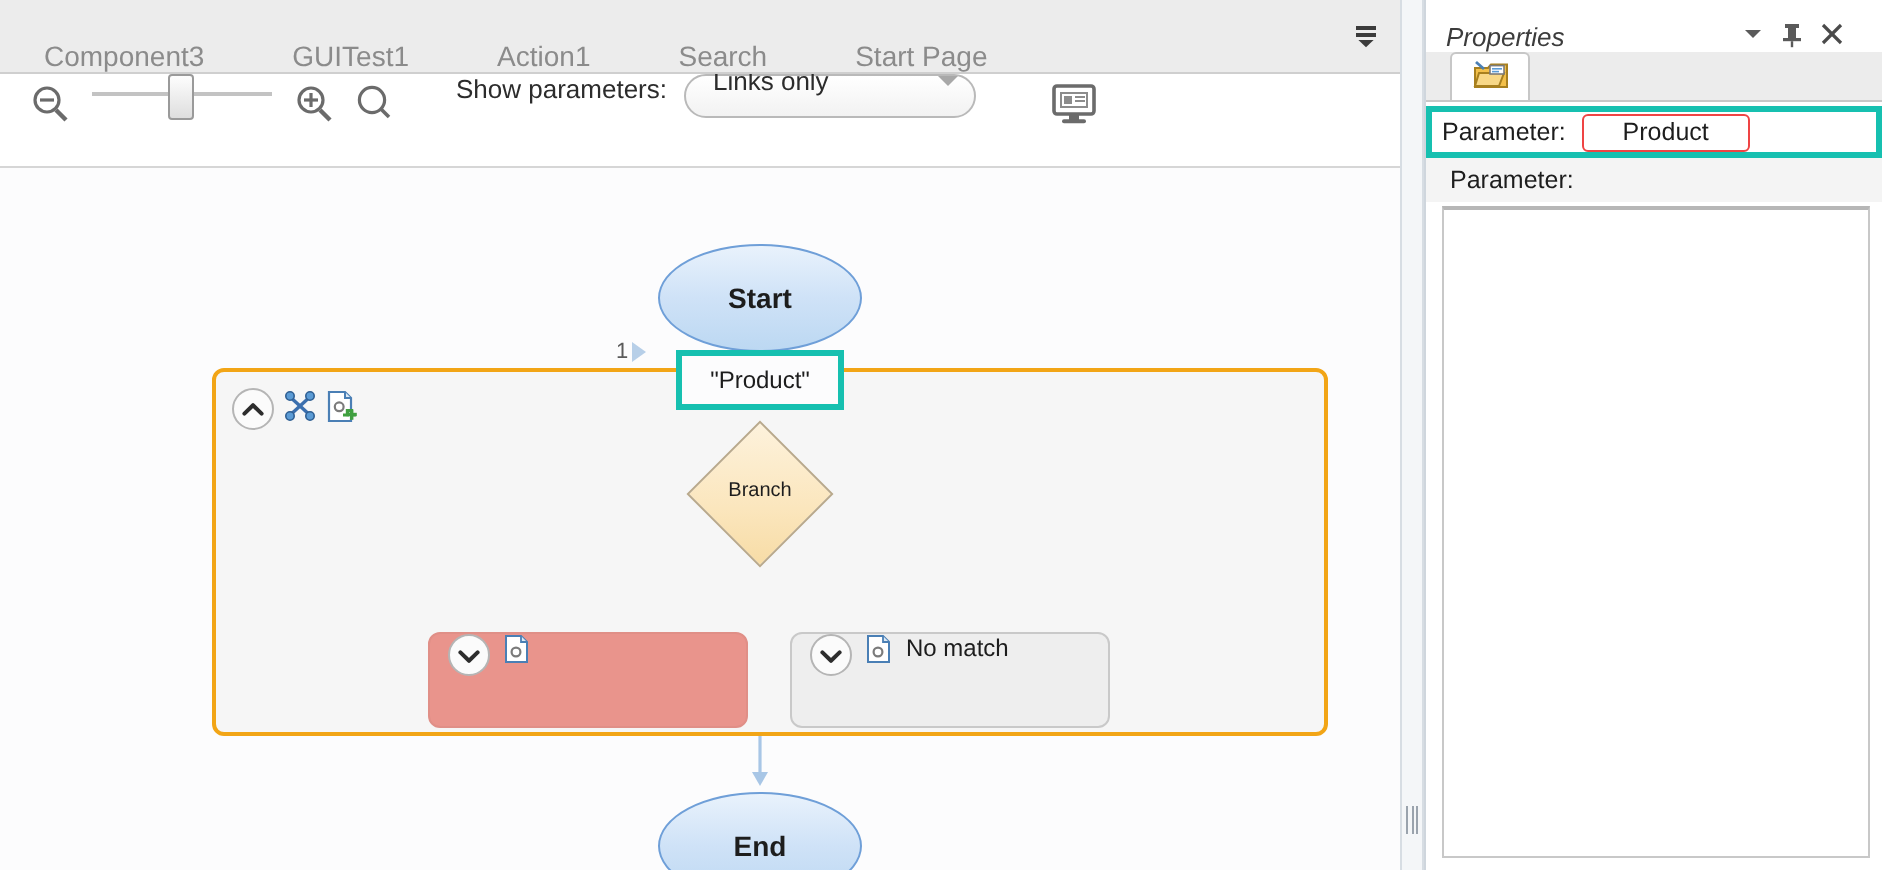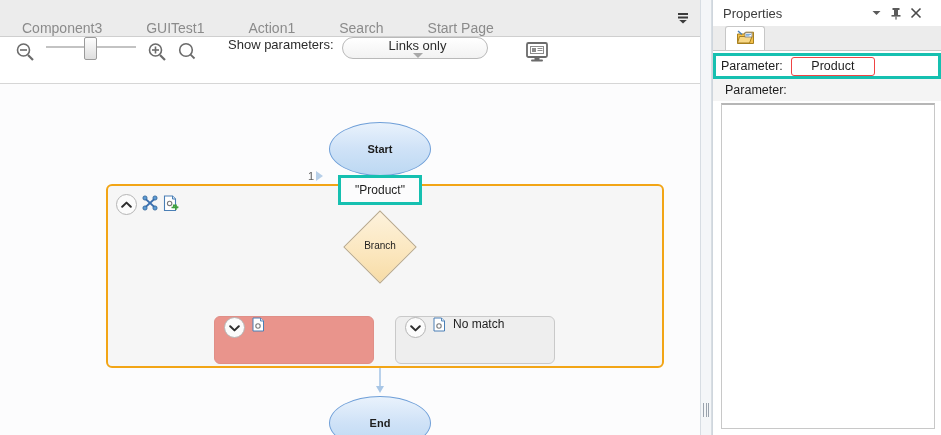--- a/index.html
+++ b/index.html
@@ -132,21 +132,20 @@
     border: 1px solid #b9b9b9;
     border-radius: 11px;
     background: linear-gradient(#ffffff,#f2f2f2);
     display: flex;
     align-items: center;
     padding: 0 8px 16px 14px;
     font-size: 13px;
     color: #2c2c2c;
     cursor: pointer;
     box-sizing: border-box;
-    flex-direction: column;
   }
   .combo .cval { flex: 1; }
   .combo .carrow {
     width: 0; height: 0;
     border-left: 5px solid transparent;
     border-right: 5px solid transparent;
     border-top: 5px solid #a8a8a8;
   }
   .tb-screen { margin-left: 34px; }
 
@@ -162,21 +161,21 @@
 
   .ellipse {
     width: 102px;
     height: 54px;
     border-radius: 50%;
     border: 1px solid #6f9fd8;
     background: linear-gradient(180deg,#e9f2fc 0%,#cfe2f7 50%,#bcd8f2 100%);
     display: flex;
     align-items: center;
     justify-content: center;
-    font-size: 11px;
+    font-size: 14px;
     font-weight: bold;
     color: #1d1d1d;
     cursor: pointer;
   }
 
   .step-marker {
     position: absolute;
     display: flex;
     align-items: center;
     gap: 2px;
@@ -303,23 +302,24 @@
     background: #ffffff;
     display: flex;
     flex-direction: column;
     position: relative;
     border-left: 1px solid #cfd6dd;
   }
   .panel-head {
     height: 26px;
     flex: 0 0 26px;
     display: flex;
-    align-items: center;
+    align-items: flex-end;
     padding: 0 16px 0 10px;
     background: #ffffff;
+    font-style: italic;
   }
   .panel-title {
     font-size: 13px;
     color: #3c3c3c;
     flex: 1;
   }
   .panel-btn {
     width: 18px; height: 18px;
     display: flex;
     align-items: center;

